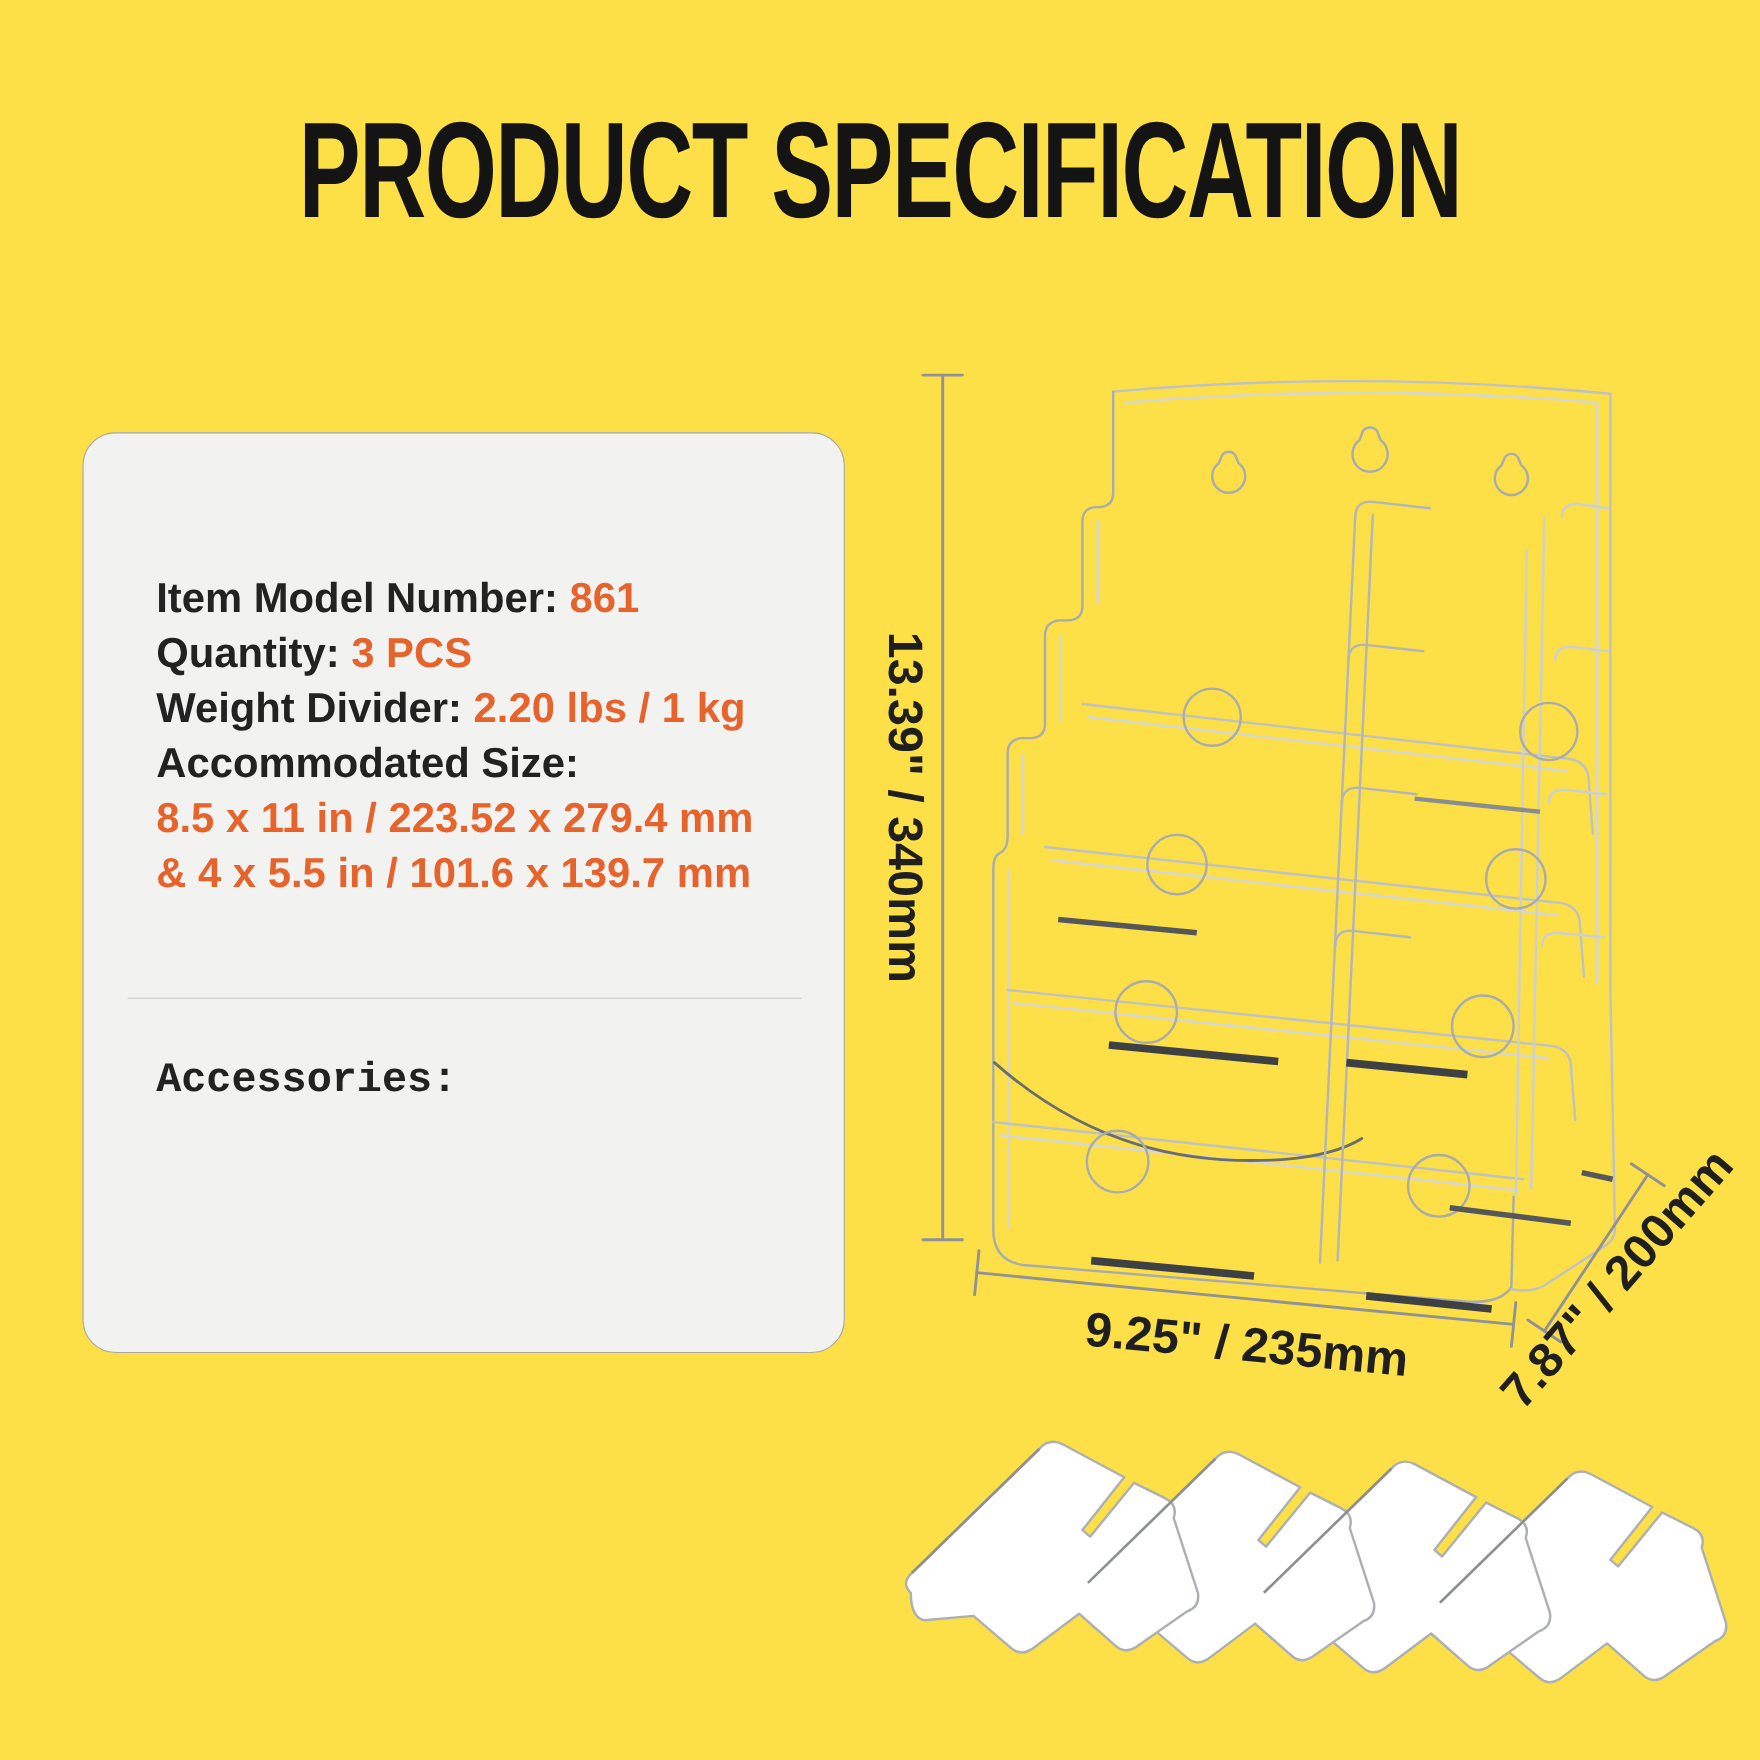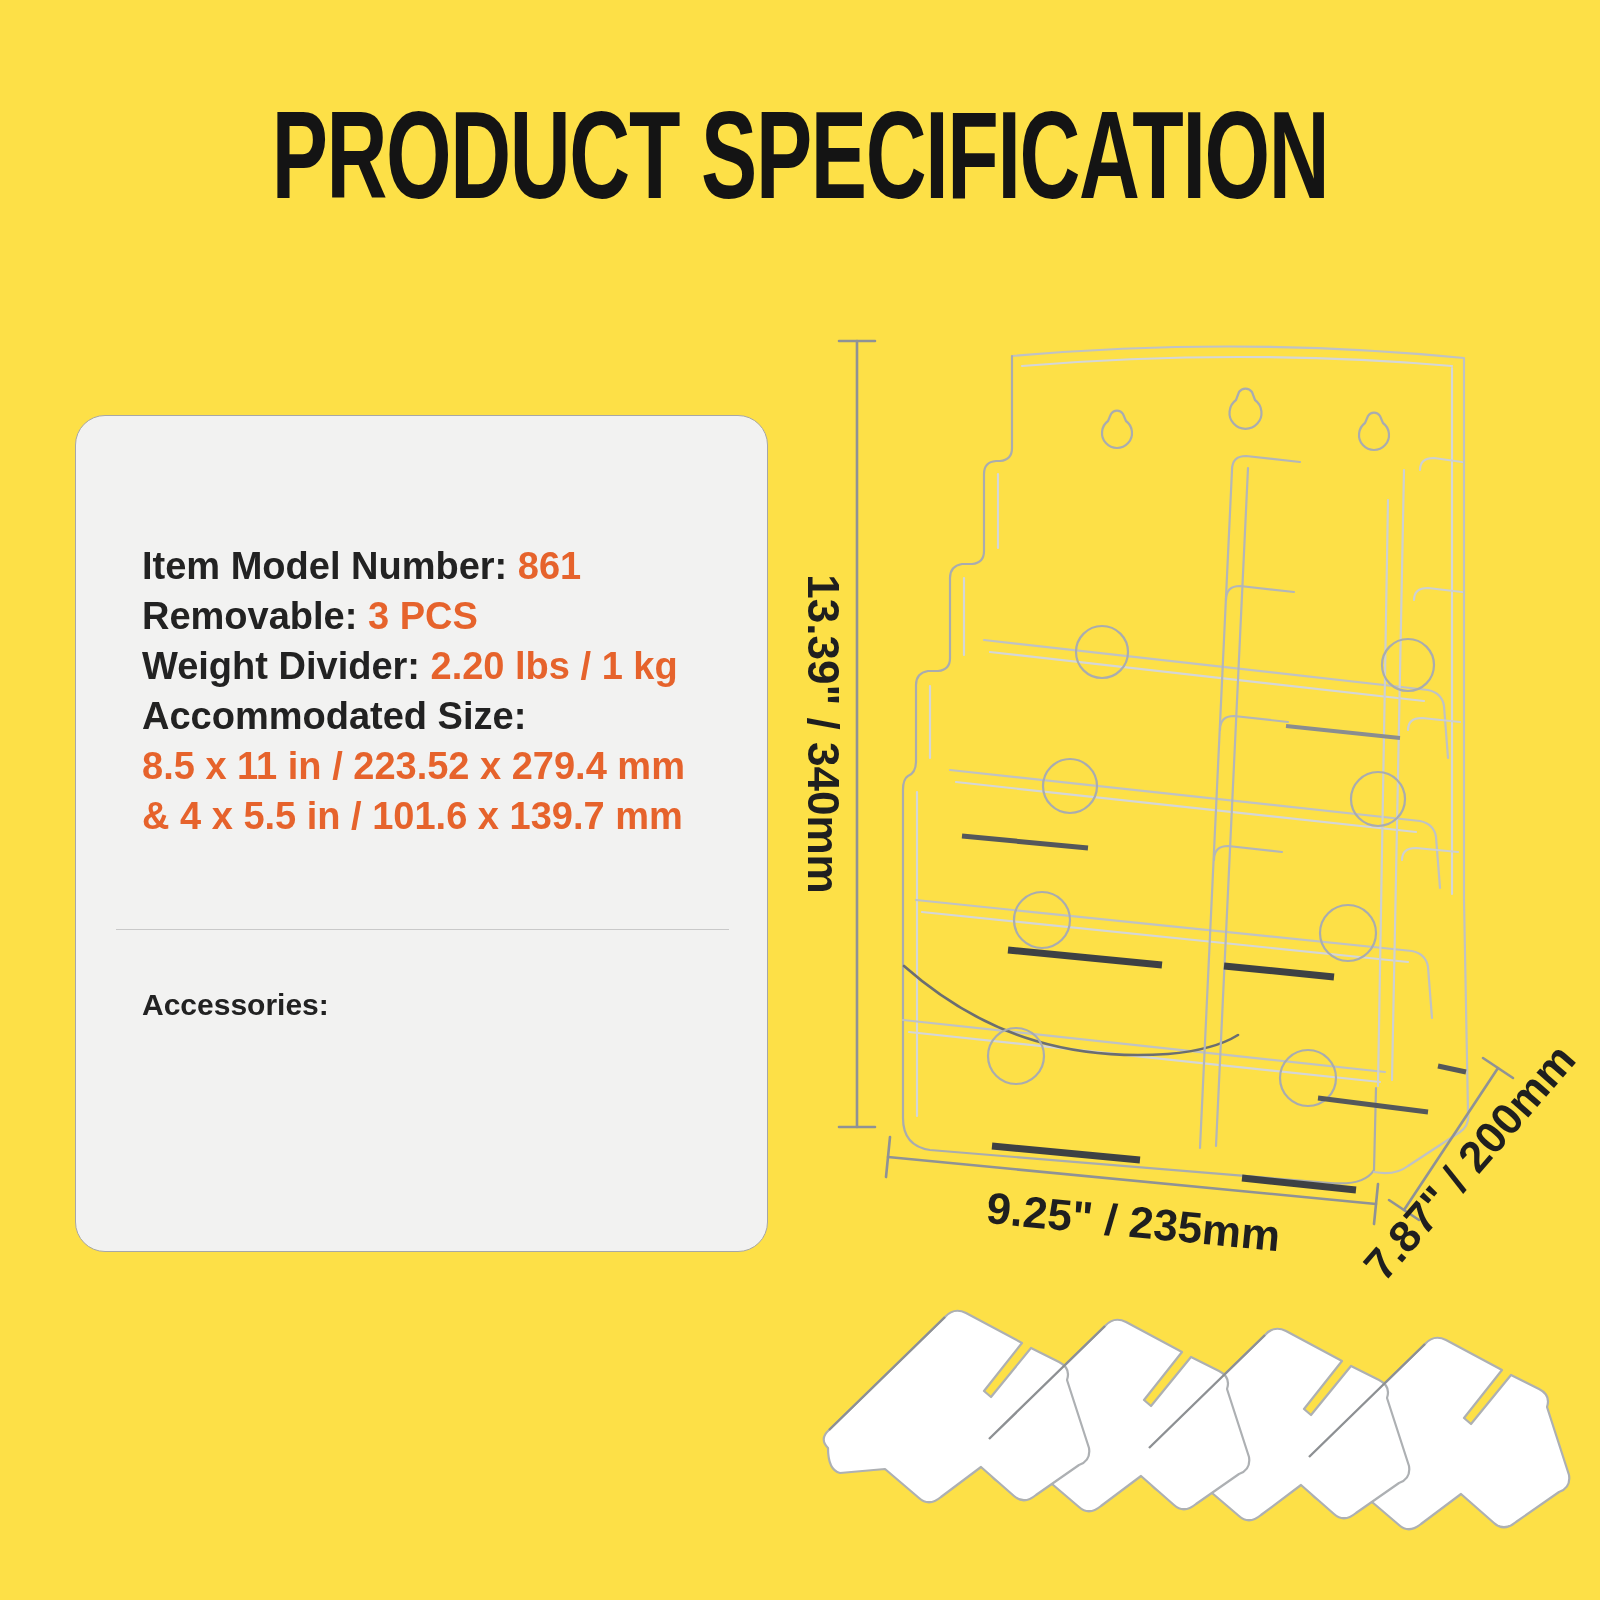--- a/index.html
+++ b/index.html
@@ -5,48 +5,48 @@
   html,body{margin:0;padding:0;background:#ffffff;}
   #page{position:relative;width:1600px;height:1600px;background:#fde047;overflow:hidden;
         font-family:"Liberation Sans", sans-serif;}
 
   
   #title-wrap{position:absolute;left:0;right:0;top:84px;text-align:center;}
   #title-wrap .title{display:inline-block;font-size:124px;font-weight:800;letter-spacing:-2px;
         color:#141414;transform:scaleX(.68);transform-origin:center;white-space:nowrap;}
 
   
-  .spec-card{position:absolute;left:75px;top:415px;width:693px;height:837px;
+  .spec-card{position:absolute;left:75px;top:393px;width:693px;height:837px;
         background:#f2f2f1;border:1.5px solid #a7a7a7;border-radius:30px;box-sizing:border-box;}
   .spec-lines{position:absolute;left:66px;top:125px;right:20px;}
   .spec-line{font-size:38px;font-weight:700;line-height:50px;color:#222222;white-space:nowrap;}
   .spec-line .val{color:#E6632C;}
   .card-divider{position:absolute;left:40px;right:38px;top:513px;height:0;
         border-top:1.5px solid #c9c9c9;}
   .acc-lines{position:absolute;left:66px;top:562px;right:20px;}
-  .acc-line{font-size:30px;font-weight:700;line-height:54px;color:#222222;white-space:nowrap;}
+  .acc-line{font-size:38px;font-weight:700;line-height:54px;color:#222222;white-space:nowrap;font-family:Liberation Mono, monospace;}
   .acc-line.orange{color:#E6632C;}
 
   
   #diagram-svg{position:absolute;left:0;top:0;width:1600px;height:1600px;}
   .dim-label{font-family:"Liberation Sans", sans-serif;font-size:44px;font-weight:700;fill:#1f1f1f;}
 </style>
 </head>
 <body>
 
 <div id="page">
 
   <div id="title-wrap">
     <span class="title">PRODUCT SPECIFICATION</span>
   </div>
 
   <div class="spec-card">
     <div class="spec-lines">
       <div class="spec-line"><span class="lbl">Item Model Number: </span><span class="val">861</span></div>
-      <div class="spec-line"><span class="lbl">Removable: </span><span class="val">3 PCS</span></div>
+      <div class="spec-line"><span class="lbl">Quantity: </span><span class="val">3 PCS</span></div>
       <div class="spec-line"><span class="lbl">Weight Divider: </span><span class="val">2.20 lbs / 1 kg</span></div>
       <div class="spec-line"><span class="lbl">Accommodated Size:</span></div>
       <div class="spec-line"><span class="val">8.5 x 11 in / 223.52 x 279.4 mm</span></div>
       <div class="spec-line"><span class="val">&amp; 4 x 5.5 in / 101.6 x 139.7 mm</span></div>
     </div>
 
     <div class="card-divider"></div>
 
     <div class="acc-lines">
       <div class="acc-line">Accessories:</div>

